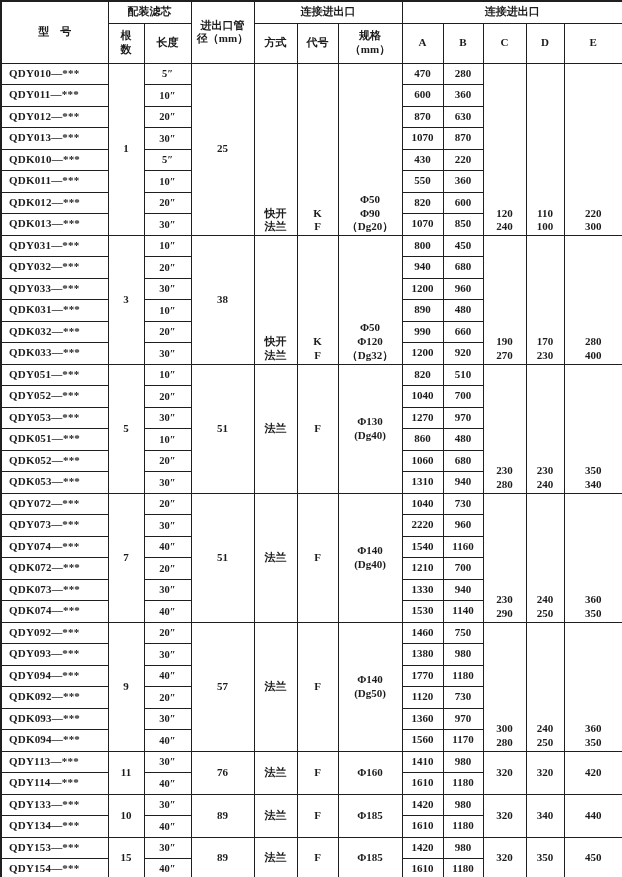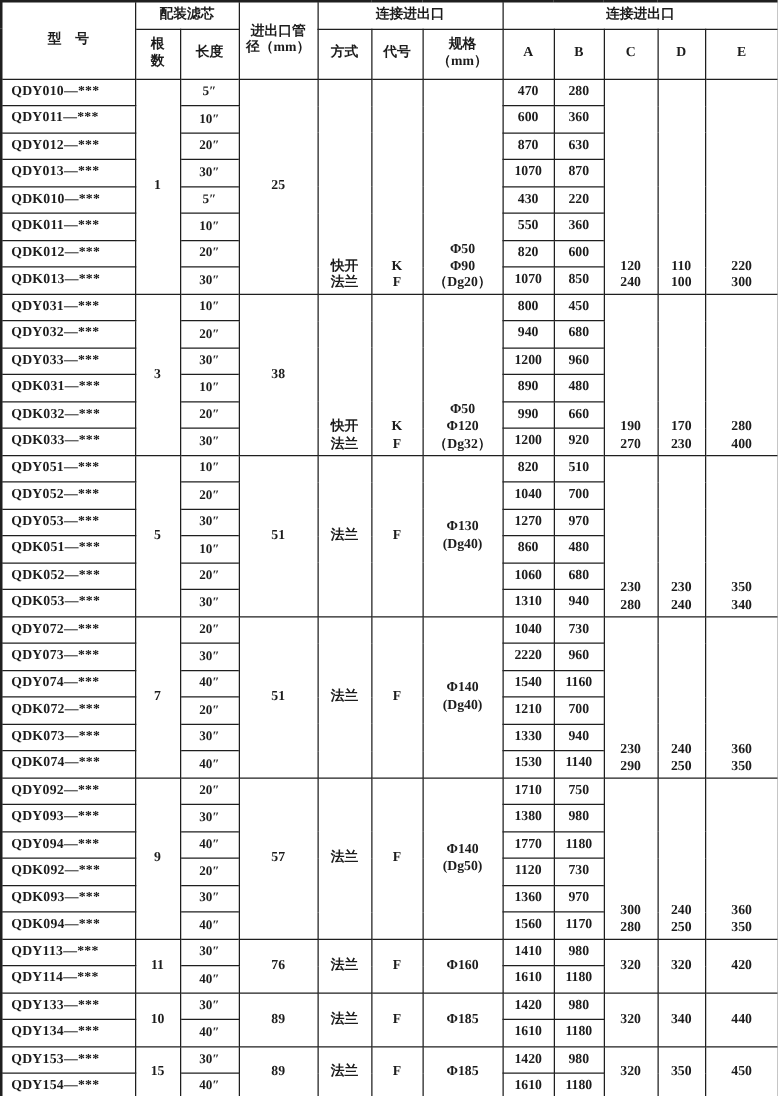--- a/index.html
+++ b/index.html
@@ -352,21 +352,21 @@
 
   <tr class="r block-start">
     <td class="model">QDY092—***</td>
     <td class="c" rowspan="6">9</td>
     <td class="c inch">20″</td>
     <td class="c" rowspan="6">57</td>
     <td class="c" rowspan="6">法兰</td>
     <td class="c" rowspan="6">F</td>
     <td class="c pre" rowspan="6">Φ140
 (Dg50)</td>
-    <td class="c">1710</td>
+    <td class="c">1460</td>
     <td class="c">750</td>
     <td class="c" rowspan="6">
       <div class="stack s6">
         <div>300</div>
         <div>280</div>
       </div>
     </td>
     <td class="c" rowspan="6">
       <div class="stack s6">
         <div>240</div>

